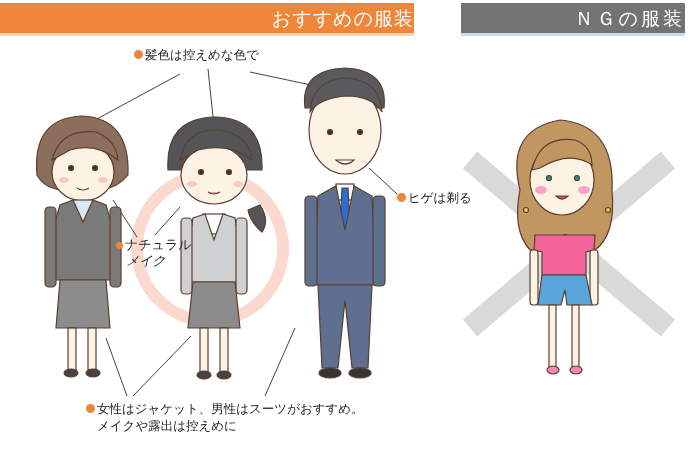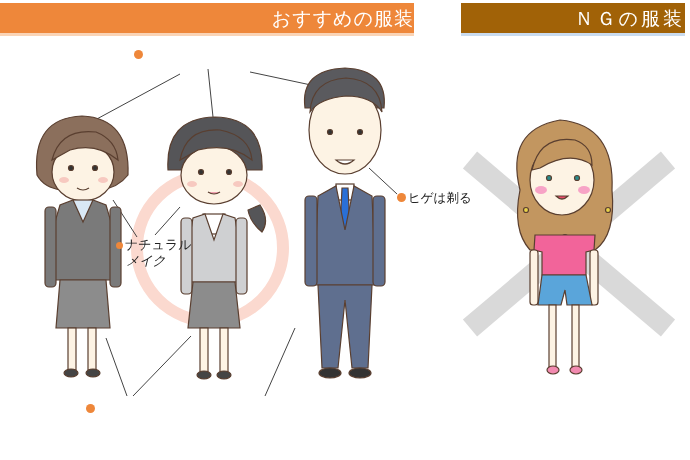--- a/index.html
+++ b/index.html
@@ -1,21 +1,21 @@
 <!DOCTYPE html>
 <html><head>
 <meta charset="utf-8">
 <style>
   html,body{margin:0;padding:0;background:#ffffff;}
   body{width:690px;height:460px;position:relative;overflow:hidden;font-family:"DejaVu Sans","Liberation Sans",sans-serif;}
   .banner{position:absolute;top:3px;height:30px;color:#fff;font-size:19px;line-height:30px;text-align:right;letter-spacing:1px;}
   .banner::after{content:"";position:absolute;left:0;right:0;bottom:-3px;height:3px;opacity:.55;}
   #banner-ok{left:0;width:414px;background:#ee873a;}
   #banner-ok::after{background:#f6b07a;}
-  #banner-ng{left:461px;width:224px;background:#a16207;letter-spacing:3px;}
+  #banner-ng{left:461px;width:224px;background:#737373;letter-spacing:3px;}
   #banner-ng::after{background:#9dbde2;}
   .note{position:absolute;font-size:12.5px;color:#222;line-height:17px;white-space:nowrap;}
   .dot{display:inline-block;width:9px;height:9px;border-radius:50%;background:#ee873a;margin-right:2px;vertical-align:0px;}
   svg.art{position:absolute;left:0;top:0;}
 </style>
 </head>
 <body>
 
 <div class="banner" id="banner-ok">おすすめの服装</div>
 <div class="banner" id="banner-ng">ＮＧの服装</div>
@@ -116,27 +116,28 @@
       <rect x="590" y="250" width="8" height="55" rx="3" fill="#fdf3e4"></rect>
     <path d="M542 275 L586 275 L592 305 L567 305 L565 290 L561 305 L538 305Z" fill="#5aa5da"></path>
     <rect x="549" y="305" width="7" height="62" fill="#fdf3e4"></rect>
       <rect x="572" y="305" width="7" height="62" fill="#fdf3e4"></rect>
     <ellipse cx="553" cy="370" rx="6" ry="4" fill="#f28ab0"></ellipse>
       <ellipse cx="576" cy="370" rx="6" ry="4" fill="#f28ab0"></ellipse>
   </g>
 </svg>
 
 <div class="note" style="left:134px;top:46px;">
-  <span class="dot"></span>
+  <span class="dot"></span><span>髪色は控えめな色で</span>
 </div>
 
 <div class="note" style="left:116px;top:237px;font-size:13px;line-height:16px;">
   <span class="dot" style="width:7px;height:7px;"></span><span>ナチュラル</span><br>
   <span style="padding-left:10px;font-style:italic;">メイク</span>
 </div>
 
 <div class="note" style="left:397px;top:190px;font-family:Liberation Serif, serif;">
   <span class="dot"></span><span>ヒゲは剃る</span>
 </div>
 
 <div class="note" style="left:86px;top:400px;">
-  <span class="dot"></span><br>
+  <span class="dot"></span><span>女性はジャケット、男性はスーツがおすすめ。</span><br>
+  <span style="padding-left:11px;">メイクや露出は控えめに</span>
 </div>
 
 </body></html>

